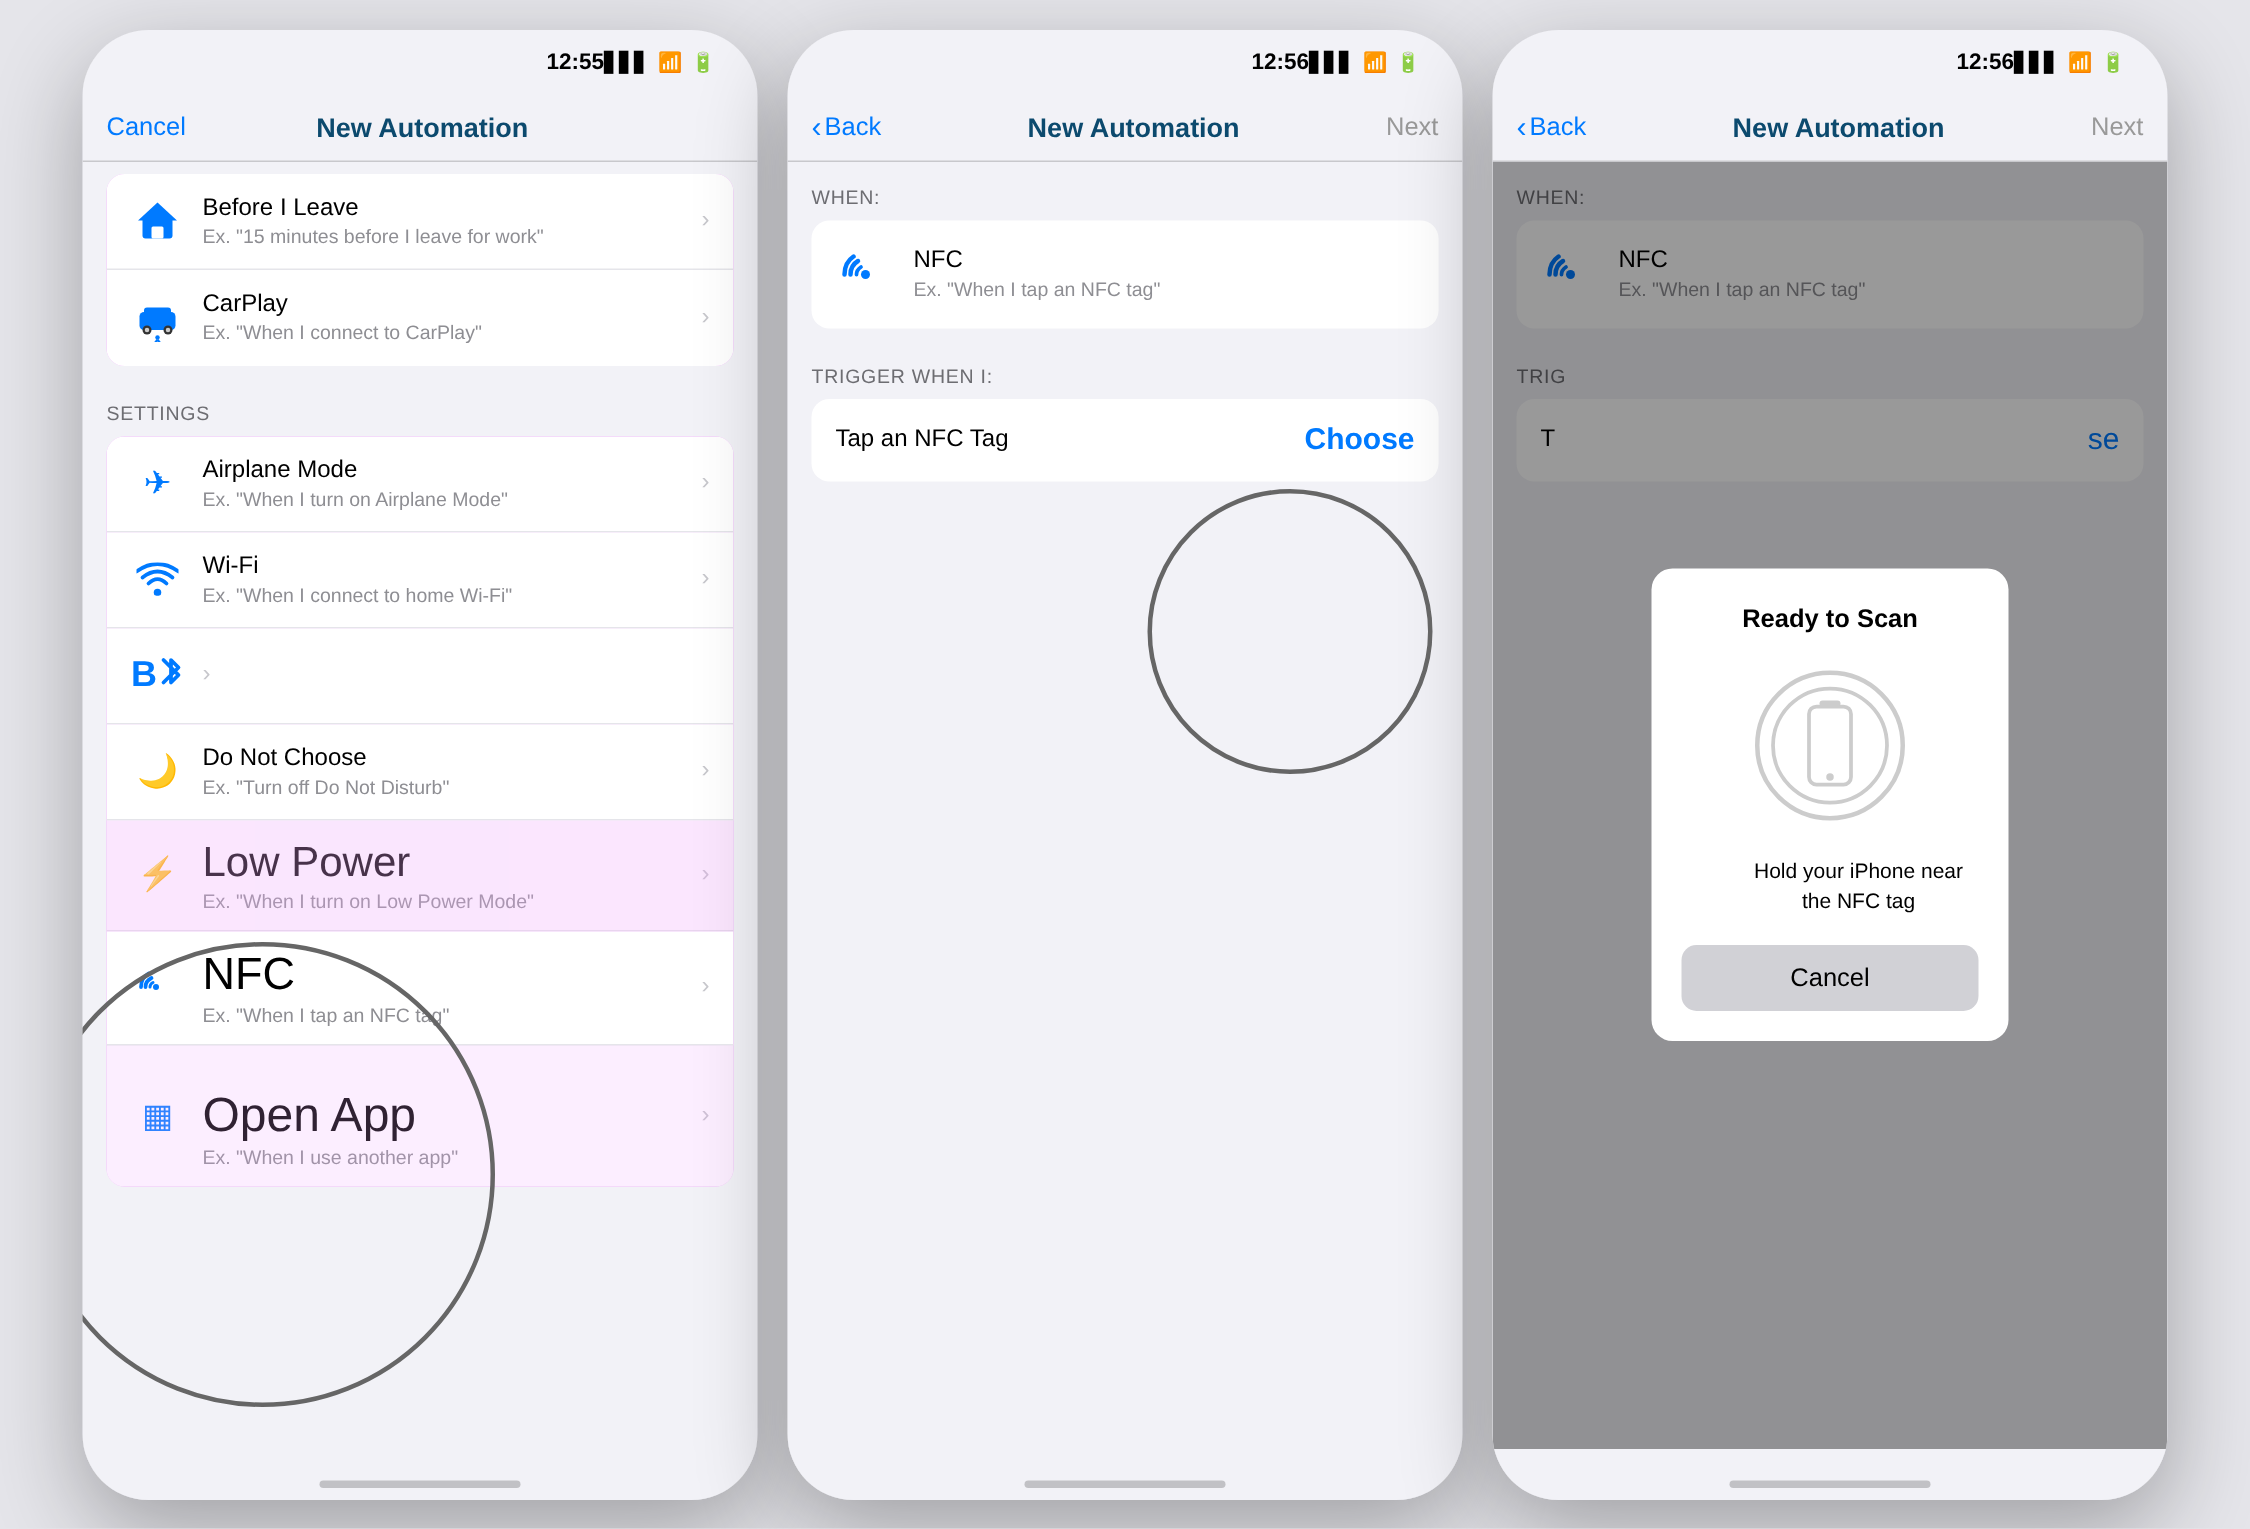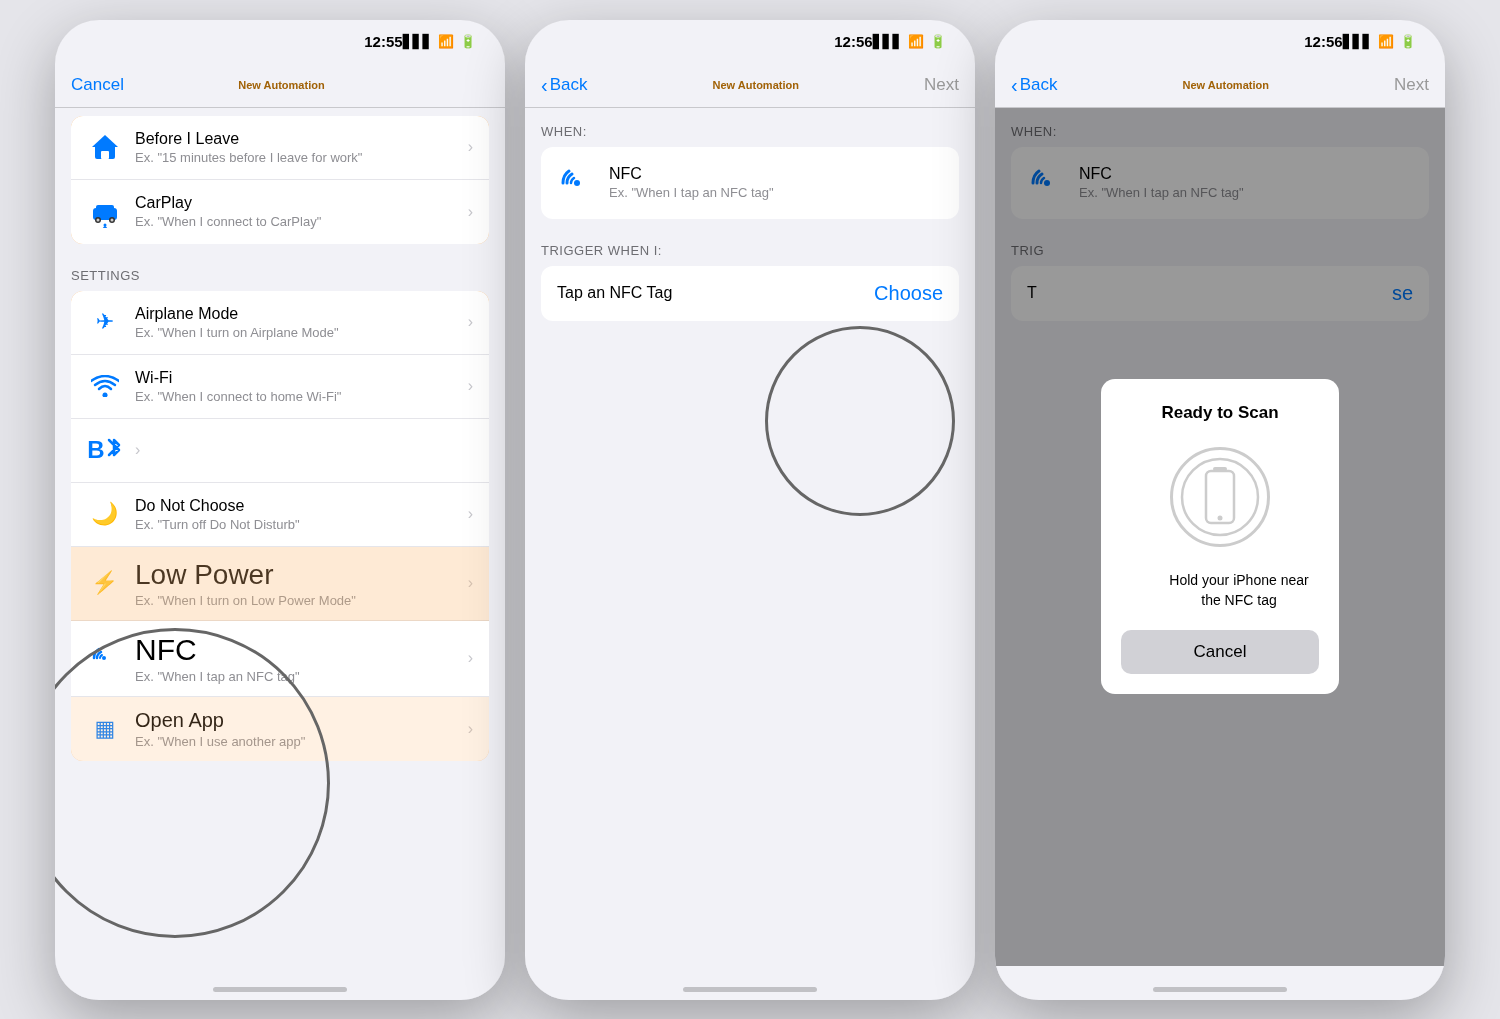--- a/index.html
+++ b/index.html
@@ -67,23 +67,23 @@
     }
     .nav-cancel, .nav-back, .nav-next {
       font-size: 17px;
       color: #007aff;
       cursor: pointer;
     }
     .nav-next-disabled {
       color: #999;
     }
     .nav-title {
-      font-size: 11px;
+      font-size: 18px;
       font-weight: 600;
-      color: #a16207;
+      color: #0c4a6e;
     }
     .back-btn {
       display: flex;
       align-items: center;
       gap: 2px;
       color: #007aff;
       font-size: 17px;
     }
     .chevron-left {
       font-size: 20px;
@@ -102,21 +102,21 @@
     .list-section-header {
       font-size: 13px;
       font-weight: 400;
       color: #6d6d72;
       text-transform: uppercase;
       letter-spacing: 0.5px;
       padding: 16px 16px 8px;
     }
 
     .list-card {
-      background: #fdba74;
+      background: #f0abfc;
       border-radius: 12px;
       margin: 0 16px 8px;
       overflow: hidden;
     }
 
     .list-item {
       display: flex;
       align-items: center;
       padding: 12px 16px;
       border-bottom: 1px solid #e5e5ea;
@@ -204,21 +204,21 @@
       align-items: center;
       justify-content: space-between;
     }
     .trigger-text {
       font-size: 16px;
       color: #000;
     }
     .choose-btn {
       font-size: 20px;
       color: #007aff;
-      font-weight: 400;
+      font-weight: 700;
     }
 
     
     .home-indicator {
       height: 34px;
       display: flex;
       justify-content: center;
       align-items: flex-end;
       padding-bottom: 8px;
       background: #f2f2f7;
@@ -428,21 +428,21 @@
           <div class="item-subtitle">Ex. "When I tap an NFC tag"</div>
         </div>
         <span class="item-chevron">›</span>
       </div>
 
       <div class="list-item" style="opacity:0.8;">
         <div class="item-icon">
           <span style="font-size:22px; color:#007aff;">▦</span>
         </div>
         <div class="item-text">
-          <div class="item-title" style="font-size:20px; font-weight:300; color:#000;">Open App</div>
+          <div class="item-title" style="font-size:32px; font-weight:300; color:#000;margin-top:16px;">Open App</div>
           <div class="item-subtitle">Ex. "When I use another app"</div>
         </div>
         <span class="item-chevron">›</span>
       </div>
 
     </div>
   </div>
 
   <div style="
     position:absolute;

